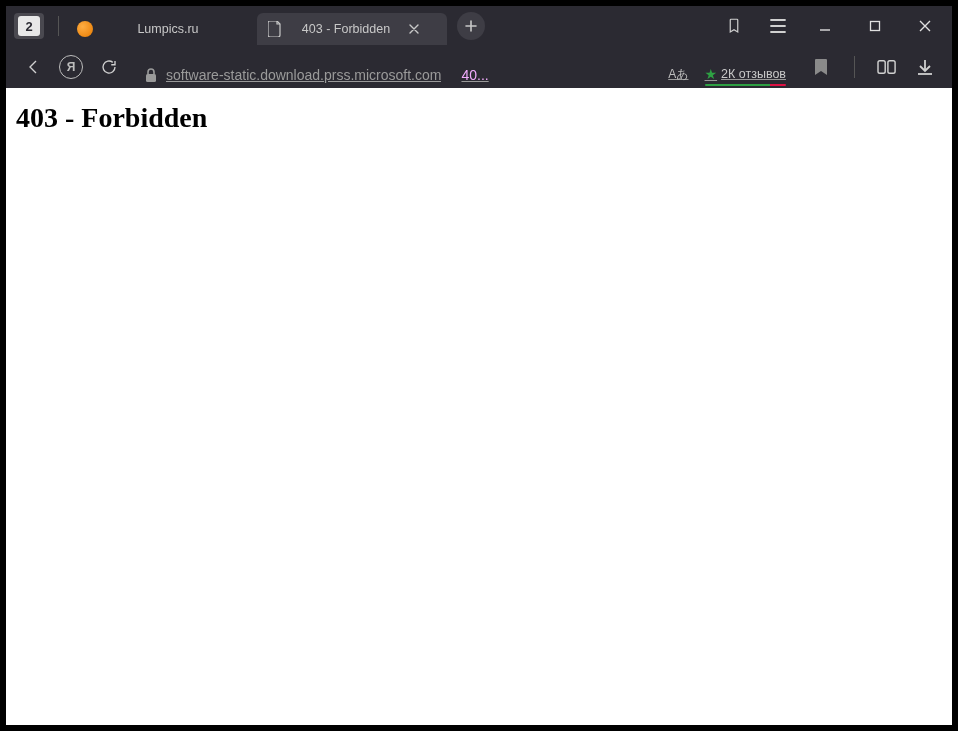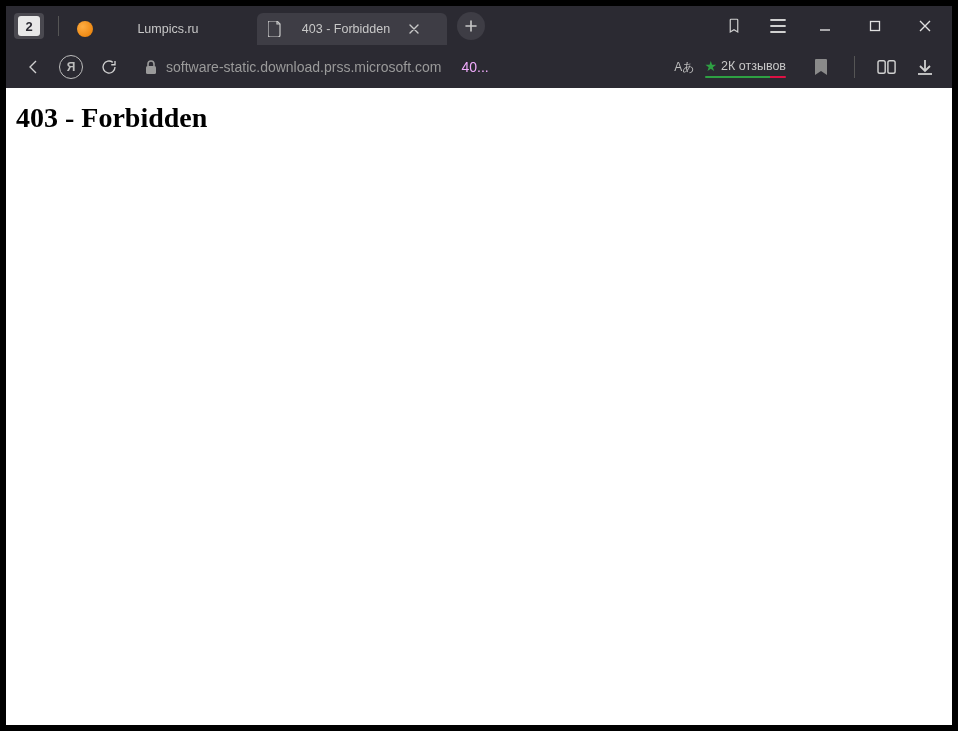--- a/index.html
+++ b/index.html
@@ -177,33 +177,34 @@
       align-items: center;
       justify-content: center;
       font-size: 12px;
       color: #bdbdbd;
       font-weight: bold;
     }
     .urlbox {
       flex: 1;
       height: 32px;
       display: flex;
-      align-items: center;
+      align-items: flex-end;
       padding: 0 8px;
       border-radius: 8px;
       color: #9a9a9a;
       font-size: 14px;
       gap: 8px;
       margin: 16px 6px;
       min-width: 0;
+      text-decoration: underline;
     }
     .urlbox-right {
       display: flex;
       align-items: center;
-      gap: 10px;
+      gap: 16px;
       margin-left: auto;
     }
     .reviews {
       display: flex;
       align-items: center;
       gap: 4px;
       color: #c8c8c8;
       font-size: 12.5px;
       padding-bottom: 2px;
       position: relative;

